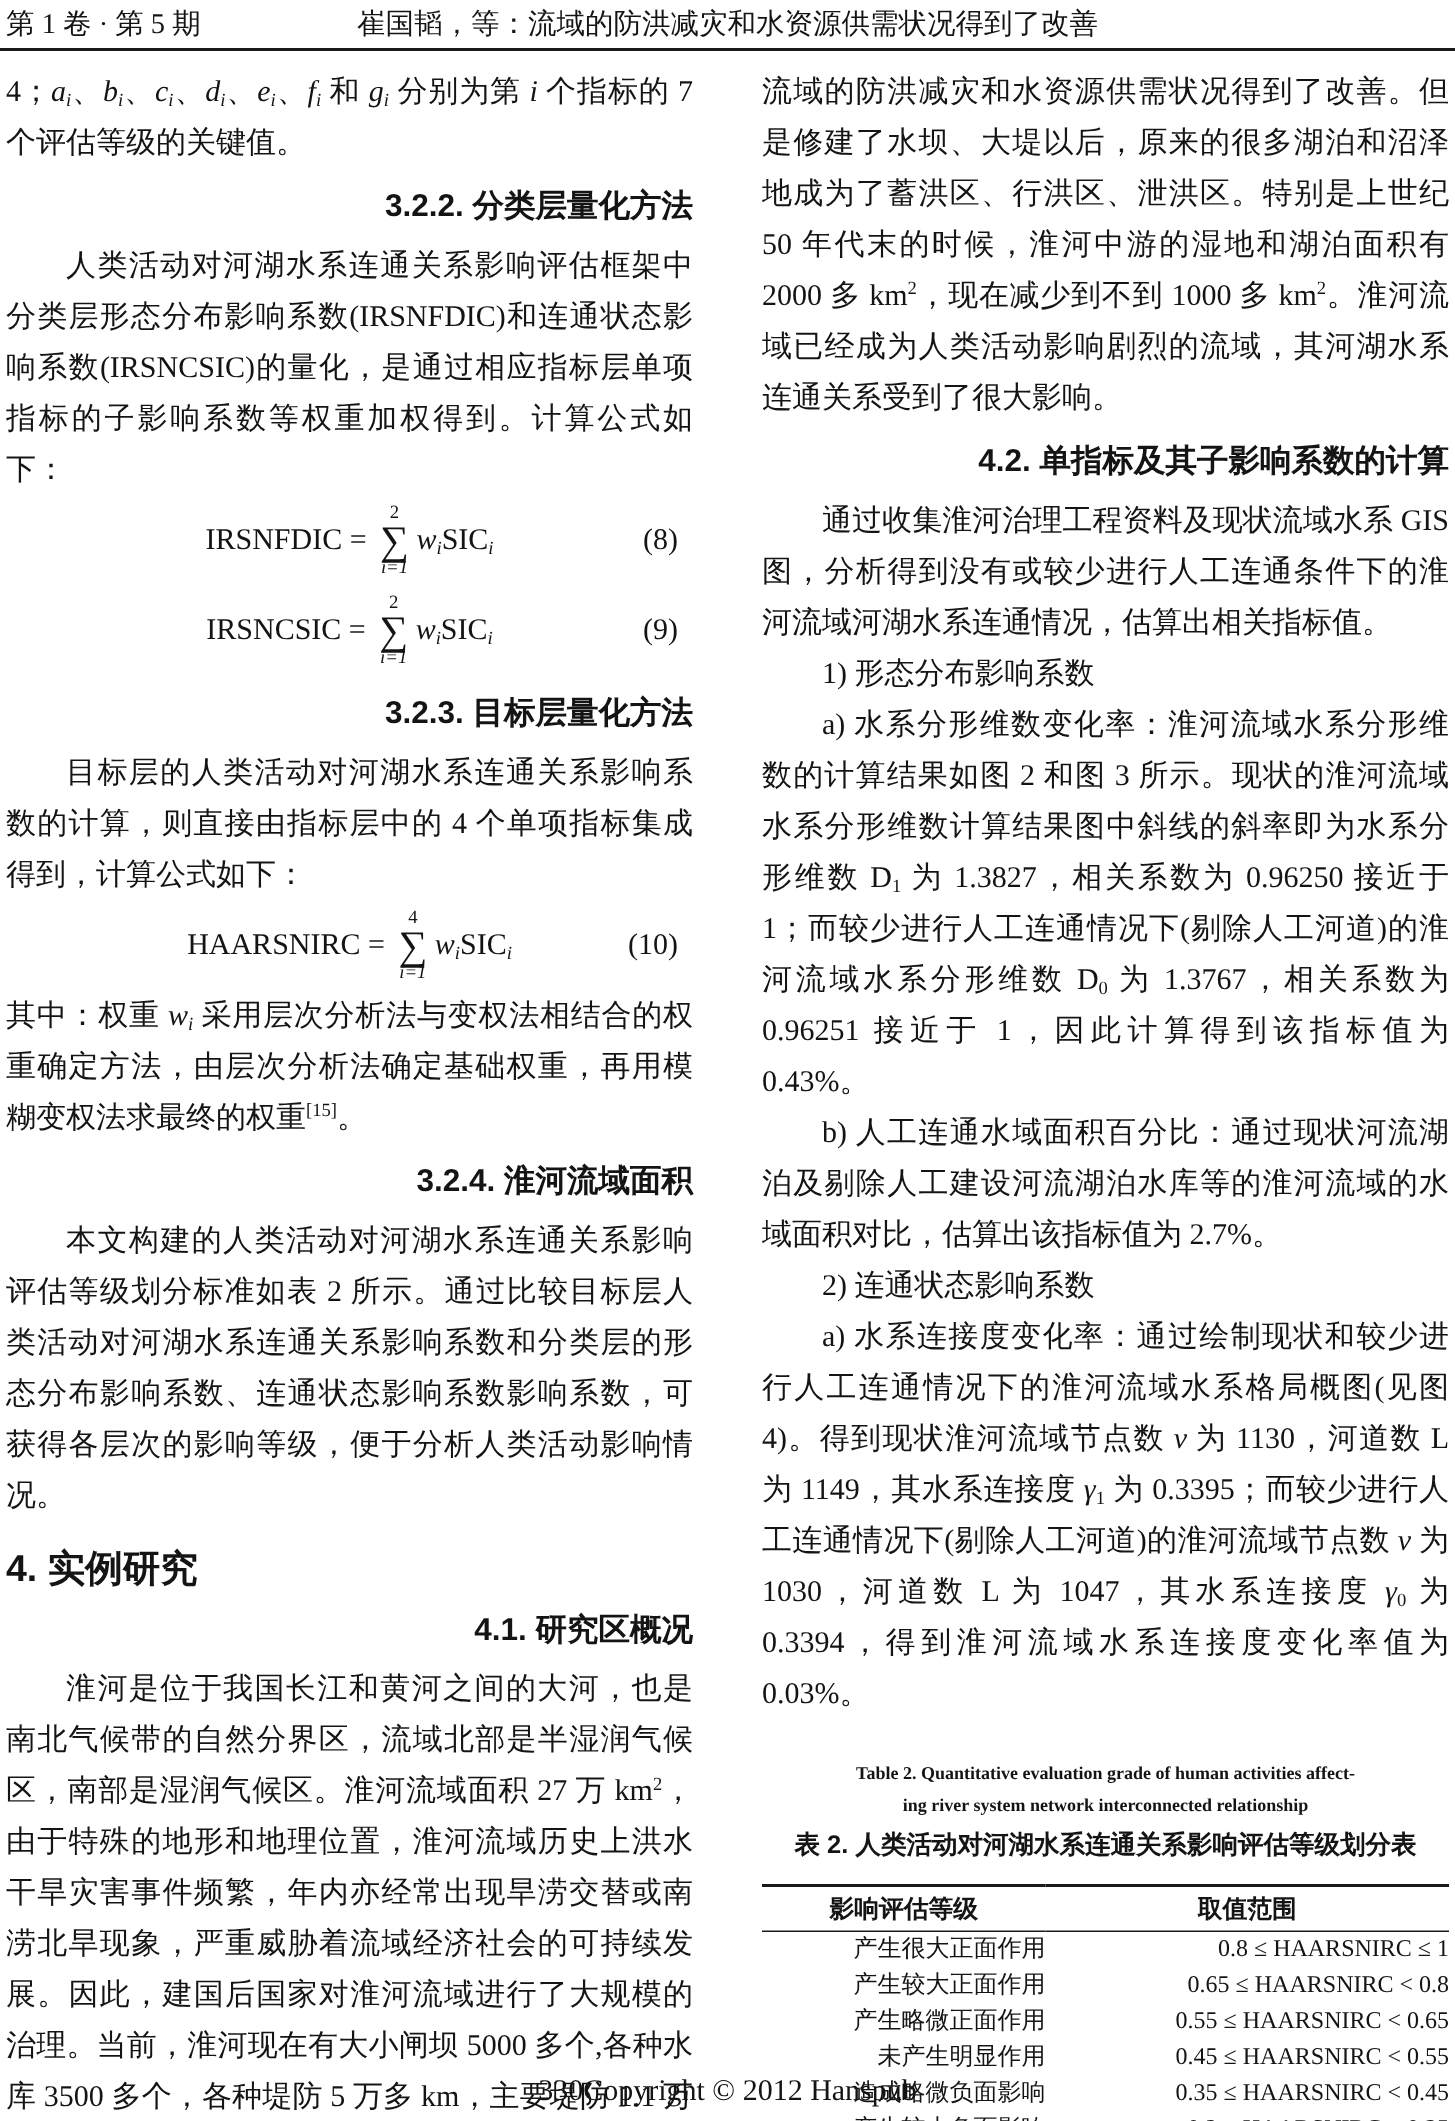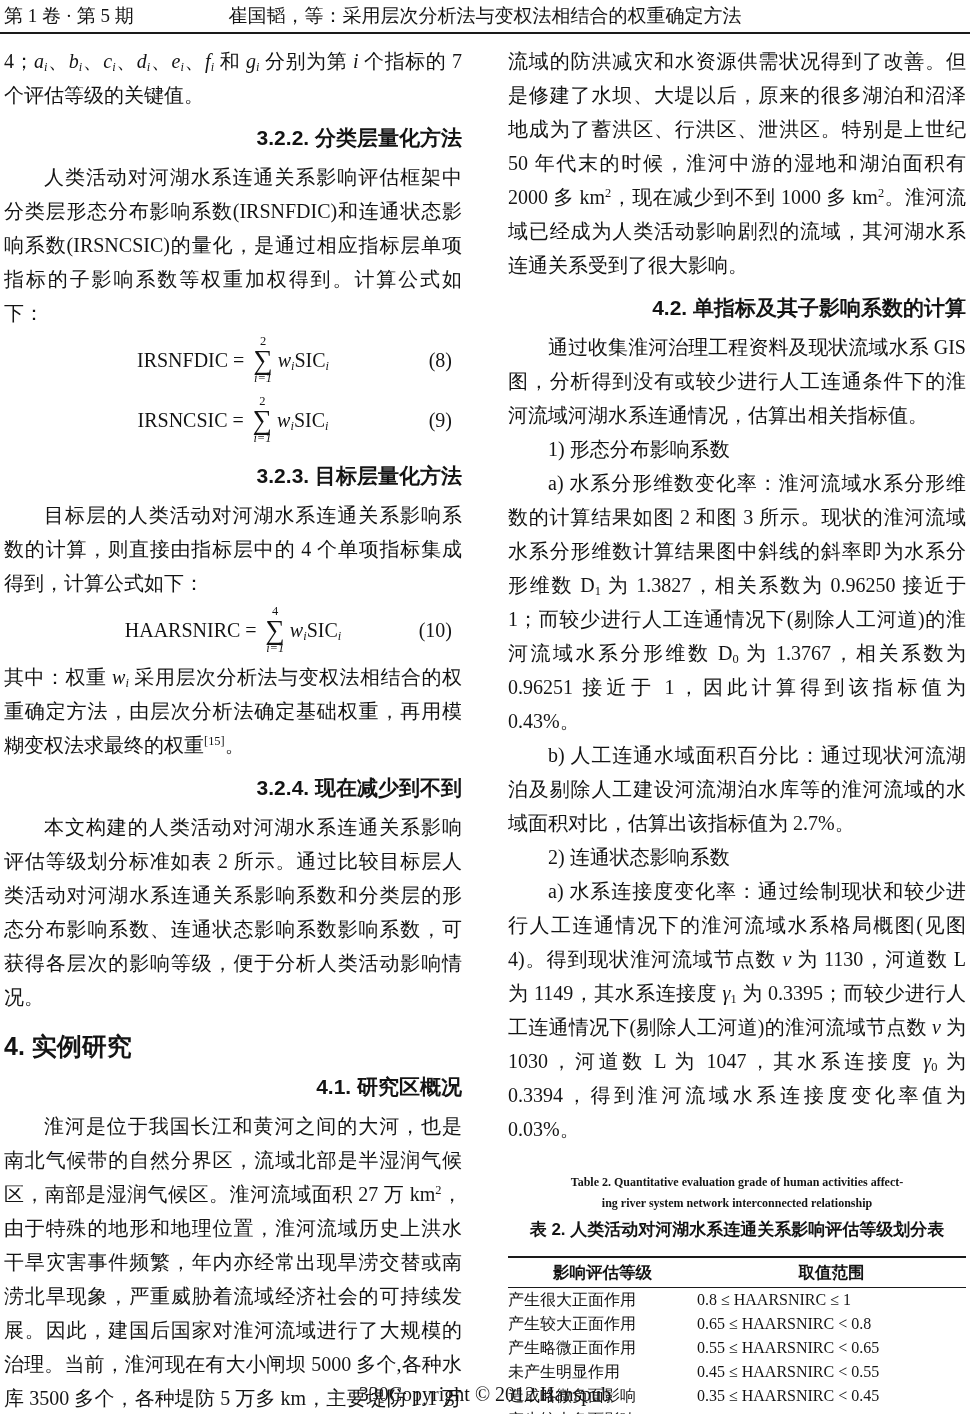--- a/index.html
+++ b/index.html
@@ -54,35 +54,35 @@
   }
   table.grade{
     width:100%;border-collapse:collapse;margin-top:14px;
     font-size:16px;line-height:18px;
     border-top:2px solid #1a1a1a;border-bottom:2px solid #1a1a1a;
   }
   table.grade th{
     font-weight:bold;font-size:16.5px;padding:6px 0 5px 0;text-align:center;
     border-bottom:1.5px solid #1a1a1a;
   }
-  table.grade td{padding:3px 0;text-align:left;}
+  table.grade td{padding:3px 0;text-align:right;}
   
   .pg-footer{
     position:absolute;left:4px;right:4px;bottom:8px;
     display:flex;justify-content:center;font-size:20px;
   }
 </style>
 </head>
 <body>
 
 <div class="page">
 
   <header class="pg-header">
     <span class="issue">第 1 卷 · 第 5 期</span>
-    <span class="rtitle">崔国韬，等：采用层次分析法与变权法相结合的权重确定方法</span>
+    <span class="rtitle">崔国韬，等：流域的防洪减灾和水资源供需状况得到了改善</span>
   </header>
 
   <main class="columns">
 
     <section class="col">
 
       <p><span>4；</span><span class="it">a</span><span class="sub it">i</span><span>、</span><span class="it">b</span><span class="sub it">i</span><span>、</span><span class="it">c</span><span class="sub it">i</span><span>、</span><span class="it">d</span><span class="sub it">i</span><span>、</span><span class="it">e</span><span class="sub it">i</span><span>、</span><span class="it">f</span><span class="sub it">i</span><span> 和 </span><span class="it">g</span><span class="sub it">i</span><span> 分别为第 </span><span class="it">i</span><span> 个指标的 7 个评估等级的关键值。</span></p>
 
       <h3 class="subhead">3.2.2. 分类层量化方法</h3>
       <p class="indent">人类活动对河湖水系连通关系影响评估框架中分类层形态分布影响系数(IRSNFDIC)和连通状态影响系数(IRSNCSIC)的量化，是通过相应指标层单项指标的子影响系数等权重加权得到。计算公式如下：</p>
@@ -118,21 +118,21 @@
           <span class="lim">4</span>
           <span class="sigma">∑</span>
           <span class="lim lower">i=1</span>
         </span>
         <span><span class="it">w</span><span class="sub it">i</span><span>SIC</span><span class="sub it">i</span></span>
         <span class="eq-num">(10)</span>
       </div>
 
       <p><span>其中：权重 </span><span class="it">w</span><span class="sub it">i</span><span> 采用层次分析法与变权法相结合的权重确定方法，由层次分析法确定基础权重，再用模糊变权法求最终的权重</span><span class="sup">[15]</span><span>。</span></p>
 
-      <h3 class="subhead">3.2.4. 现在减少到不到</h3>
+      <h3 class="subhead">3.2.4. 淮河流域面积</h3>
       <p class="indent">本文构建的人类活动对河湖水系连通关系影响评估等级划分标准如表 2 所示。通过比较目标层人类活动对河湖水系连通关系影响系数和分类层的形态分布影响系数、连通状态影响系数影响系数，可获得各层次的影响等级，便于分析人类活动影响情况。</p>
 
       <h2 class="bighead">4. 实例研究</h2>
       <h3 class="subhead">4.1. 研究区概况</h3>
       <p class="indent"><span>淮河是位于我国长江和黄河之间的大河，也是南北气候带的自然分界区，流域北部是半湿润气候区，南部是湿润气候区。淮河流域面积 27 万 km</span><span class="sup">2</span><span>，由于特殊的地形和地理位置，淮河流域历史上洪水干旱灾害事件频繁，年内亦经常出现旱涝交替或南涝北旱现象，严重威胁着流域经济社会的可持续发展。因此，建国后国家对淮河流域进行了大规模的治理。当前，淮河现在有大小闸坝 5000 多个,各种水库 3500 多个，各种堤防 5 万多 km，主要堤防 1.1 万多 km，使淮河</span></p>
 
     </section>
 
     <section class="col">
 

